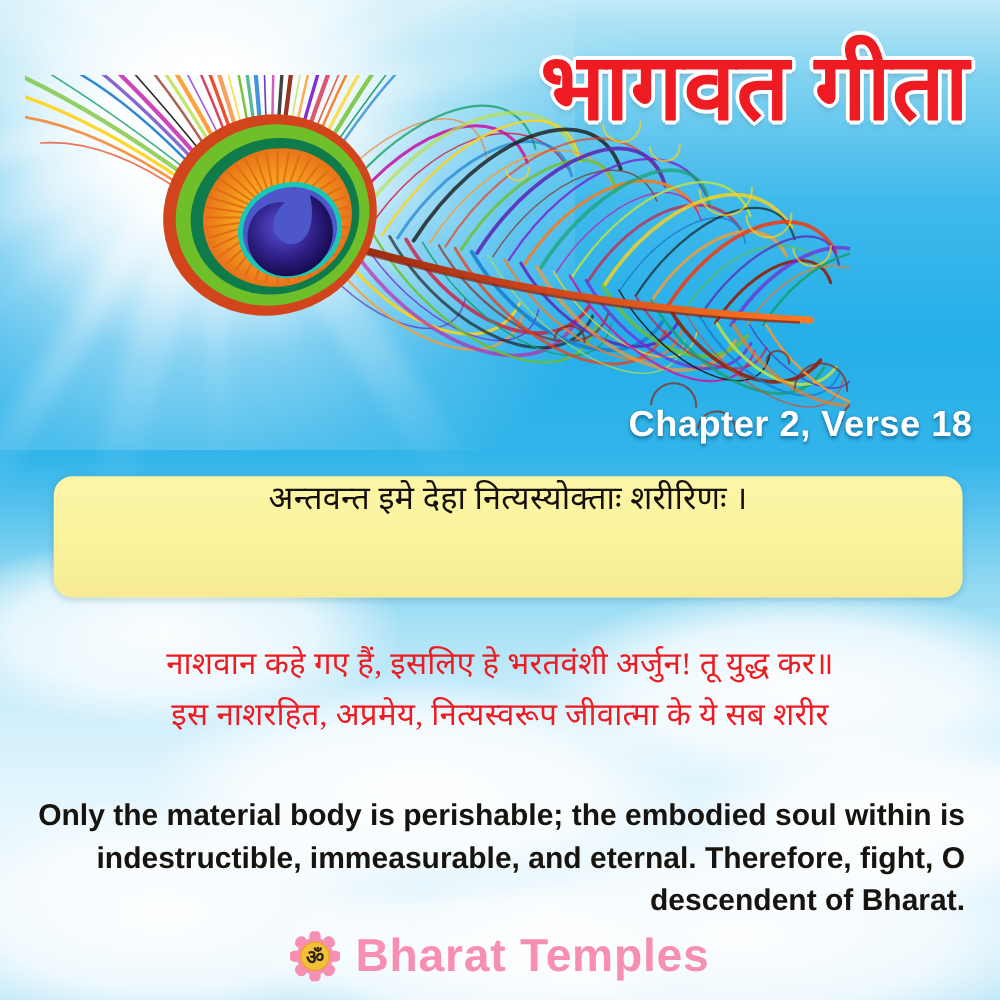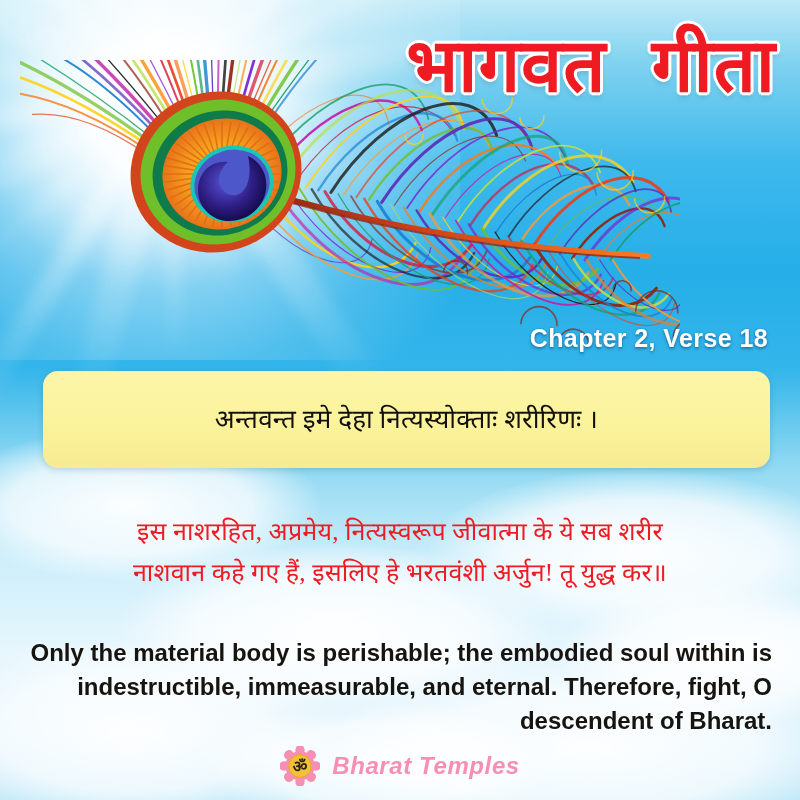--- a/index.html
+++ b/index.html
@@ -48,51 +48,51 @@
   }
   .cloud{
     position:absolute;border-radius:50%;
     background:radial-gradient(ellipse at 50% 50%,rgba(255,255,255,.96) 0%,rgba(255,255,255,.72) 45%,rgba(255,255,255,0) 72%);
     pointer-events:none;
   }
 
   
   .title{
     position:absolute;right:24px;top:34px;
-    font-family:Liberation Mono, monospace;
+    font-family:Liberation Serif, serif;
     font-size:74px;font-weight:700;
     color:#ef1b22;
     letter-spacing:1px;
     text-shadow:
       -2px -2px 0 #fff, 2px -2px 0 #fff, -2px 2px 0 #fff, 2px 2px 0 #fff,
       -3px 0 0 #fff, 3px 0 0 #fff, 0 -3px 0 #fff, 0 3px 0 #fff,
       0 4px 6px rgba(0,0,0,.18);
     white-space:nowrap;
     line-height:1;
   }
 
   
   .feather{position:absolute;left:20px;top:60px;width:660px;height:300px;}
 
   
   .chapter{
-    position:absolute;right:32px;top:324px;
-    font-size:25px;font-weight:700;color:#ffffff;
+    position:absolute;right:22px;top:324px;
+    font-size:29px;font-weight:700;color:#ffffff;
     letter-spacing:.4px;
     text-shadow:0 2px 3px rgba(0,60,95,.45), 0 0 2px rgba(0,70,110,.35);
     white-space:nowrap;
   }
 
   
   .shloka-box{
-    position:absolute;left:43px;top:371px;width:727px;height:97px;
+    position:absolute;left:43px;top:381px;width:727px;height:97px;
     background:linear-gradient(to bottom,#fbf5a8 0%,#fbf39c 55%,#f6eb92 100%);
     border-radius:15px;
     box-shadow:0 2px 6px rgba(0,70,110,.20);
-    display:flex;flex-direction:column;align-items:center;justify-content:center;
+    display:flex;flex-direction:column;align-items:center;justify-content:space-between;
   }
   .shloka-line{
     font-family:"Liberation Serif",serif;
     font-size:26px;color:#14100c;font-weight:400;
     line-height:1.36;white-space:nowrap;letter-spacing:.2px;
   }
 
   
   .hindi{
     position:absolute;left:0;top:512px;width:800px;
@@ -111,21 +111,21 @@
     font-size:24px;font-weight:700;color:#17130f;
     line-height:1.42;
   }
 
   
   .footer{
     position:absolute;left:0;bottom:14px;width:800px;
     display:flex;align-items:center;justify-content:center;gap:12px;
   }
   .brand-text{
-    font-size:24px;font-weight:700;color:#f78fb3;letter-spacing:.6px;font-style:italic;
+    font-size:37px;font-weight:700;color:#f78fb3;letter-spacing:.6px;
   }
   .brand-mark{width:40px;height:40px;display:block;}
 </style>
 </head>
 <body>
 
 <div id="poster">
 
   <div class="sunglow"></div>
   <div class="rays" id="rays">
@@ -351,22 +351,22 @@
 
   <div class="title">भागवत गीता</div>
 
   <div class="chapter">Chapter 2, Verse 18</div>
 
   <div class="shloka-box">
     <div class="shloka-line">अन्तवन्त इमे देहा नित्यस्योक्ताः शरीरिणः ।</div>
   </div>
 
   <div class="hindi">
+    <div class="hindi-line">नाशवान कहे गए हैं, इसलिए हे भरतवंशी अर्जुन! तू युद्ध कर॥</div>
     <div class="hindi-line">इस नाशरहित, अप्रमेय, नित्यस्वरूप जीवात्मा के ये सब शरीर</div>
-    <div class="hindi-line">नाशवान कहे गए हैं, इसलिए हे भरतवंशी अर्जुन! तू युद्ध कर॥</div>
   </div>
 
   <div class="english">Only the material body is perishable; the embodied soul within is indestructible, immeasurable, and eternal. Therefore, fight, O descendent of Bharat.</div>
 
   <div class="footer">
     <svg class="brand-mark" viewBox="0 0 60 60">
       <g fill="#f78fb3">
         <ellipse cx="30" cy="6.5" rx="7" ry="8"></ellipse>
         <ellipse cx="30" cy="53.5" rx="7" ry="8"></ellipse>
         <ellipse cx="6.5" cy="30" rx="8" ry="7"></ellipse>

